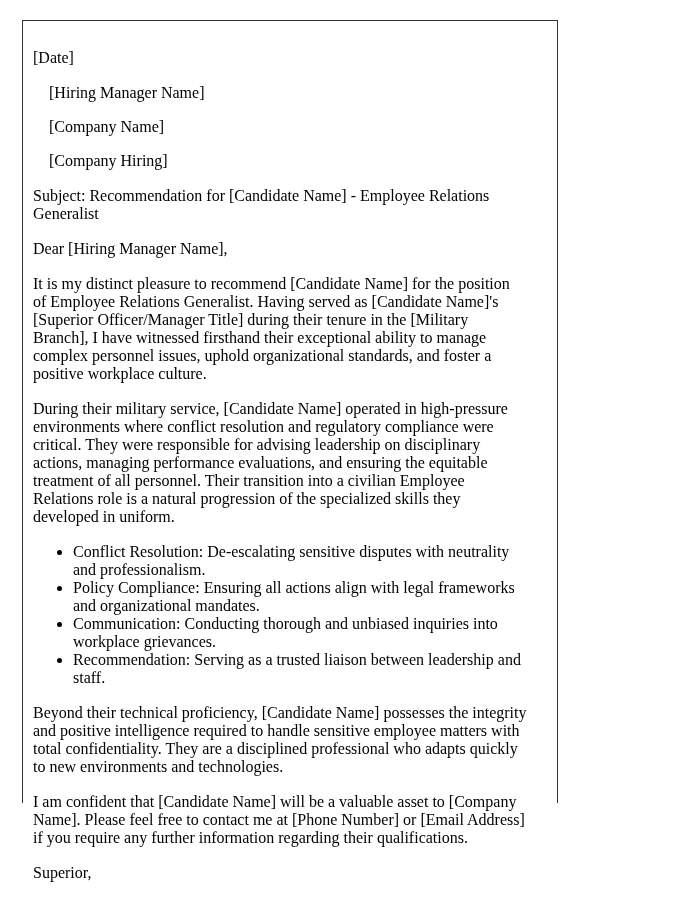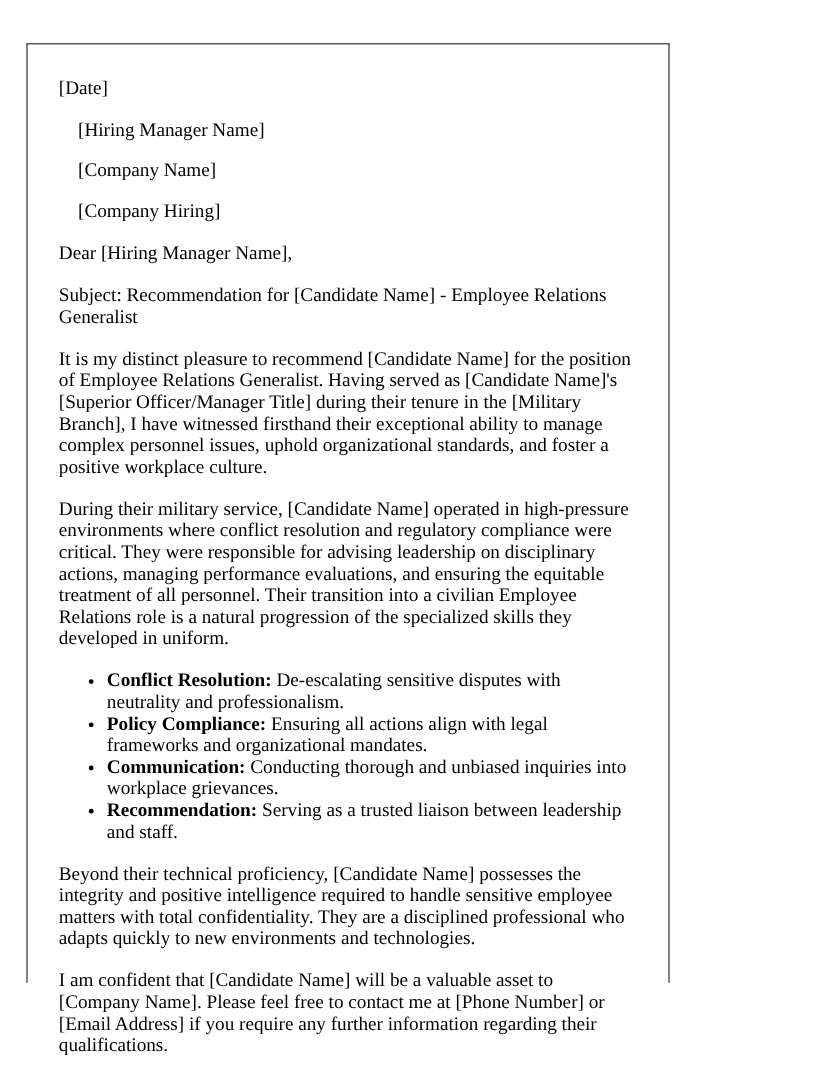--- a/index.html
+++ b/index.html
@@ -13,27 +13,27 @@
     position: relative;
     overflow: hidden;
     font-family: "Liberation Serif", "DejaVu Serif", serif;
     font-size: 16px;
     line-height: 18px;
     color: #000000;
   }
   .letter-frame {
     position: absolute;
     left: 22px;
-    top: 36px;
+    top: 20px;
     width: 536px;
     height: 783px;
     box-sizing: border-box;
     border: 1px solid #333333;
     border-bottom: none;
-    padding: 28px 30px 0 26px;
+    padding: 28px 30px 0 10px;
     background: #ffffff;
   }
   .letter-frame p {
     margin: 0 0 17px 0;
   }
   .recipient-block {
     margin: 0 0 17px 0;
   }
   .recipient-block div {
     margin: 16px;
@@ -41,42 +41,42 @@
   ul.strengths {
     margin: 0 0 17px 0;
     padding: 0 0 0 40px;
     list-style-type: disc;
   }
   ul.strengths li {
     margin: 0;
     padding: 0;
   }
   .bold {
-    font-weight: bold;
+    font-weight: normal;
   }
   .signoff {
     margin-bottom: 0;
   }
 </style>
 </head>
 <body>
 
 <div class="letter-frame">
 
   <p>[Date]</p>
 
   <div class="recipient-block">
     <div>[Hiring Manager Name]</div>
     <div>[Company Name]</div>
     <div>[Company Hiring]</div>
   </div>
 
+  <p>Subject: Recommendation for [Candidate Name] - Employee Relations Generalist</p>
+
   <p>Dear [Hiring Manager Name],</p>
-
-  <p>Subject: Recommendation for [Candidate Name] - Employee Relations Generalist</p>
 
   <p>It is my distinct pleasure to recommend [Candidate Name] for the position of Employee Relations Generalist. Having served as [Candidate Name]'s [Superior Officer/Manager Title] during their tenure in the [Military Branch], I have witnessed firsthand their exceptional ability to manage complex personnel issues, uphold organizational standards, and foster a positive workplace culture.</p>
 
   <p>During their military service, [Candidate Name] operated in high-pressure environments where conflict resolution and regulatory compliance were critical. They were responsible for advising leadership on disciplinary actions, managing performance evaluations, and ensuring the equitable treatment of all personnel. Their transition into a civilian Employee Relations role is a natural progression of the specialized skills they developed in uniform.</p>
 
 
   <ul class="strengths">
     <li><span class="bold">Conflict Resolution:</span><span> De-escalating sensitive disputes with neutrality and professionalism.</span></li>
     <li><span class="bold">Policy Compliance:</span><span> Ensuring all actions align with legal frameworks and organizational mandates.</span></li>
     <li><span class="bold">Communication:</span><span> Conducting thorough and unbiased inquiries into workplace grievances.</span></li>

